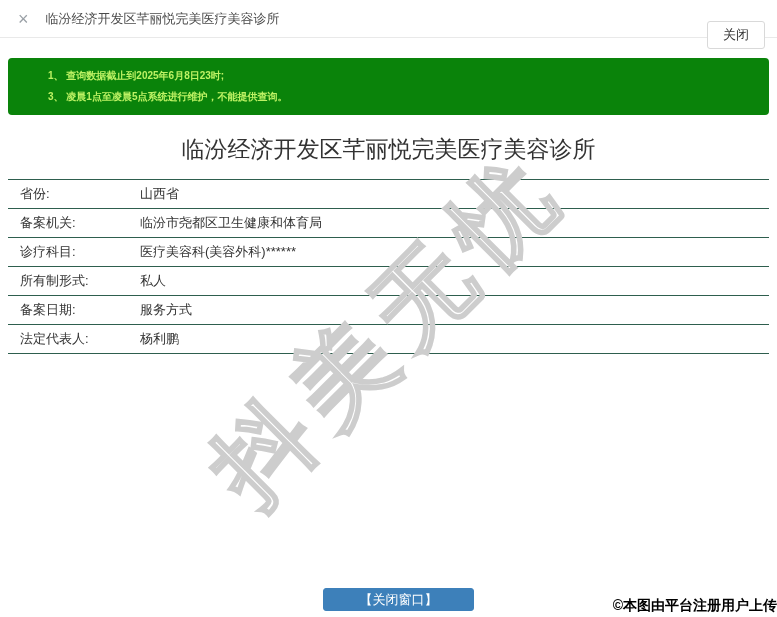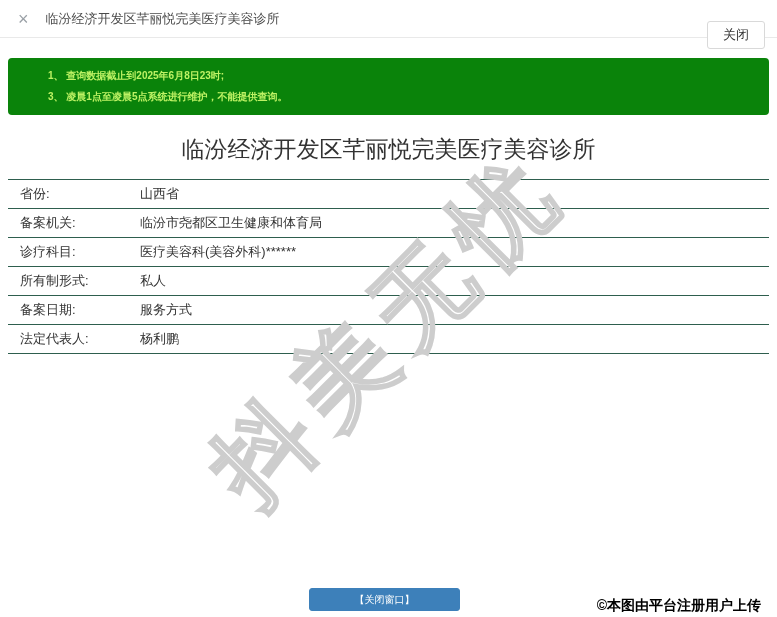--- a/index.html
+++ b/index.html
@@ -26,24 +26,24 @@
   .details td.lbl { width:132px; padding-left:12px; }
   .details td.val { padding-left:0; }
 
   
   .watermark { position:absolute; left:150px; top:265px; width:480px; text-align:center;
                transform:rotate(-45deg); font-size:96px; font-weight:bold; letter-spacing:16px;
                color:rgba(205,205,205,0.45); -webkit-text-fill-color:transparent;
                -webkit-text-stroke:2.5px #cdcdcd; pointer-events:none; z-index:5; white-space:nowrap; }
 
   
-  .close-window-btn { position:absolute; left:309px; top:588px; width:151px; height:23px;
+  .close-window-btn { position:absolute; left:323px; top:588px; width:151px; height:23px;
                       background:#3d80ba; color:#fff; border:1px solid #3d80ba; border-radius:3px;
-                      font-size:10px; cursor:pointer; font-family:inherit; }
-  .copyright { position:absolute; right:16px; bottom:2px; font-size:14px; font-weight:bold; color:#000;
+                      font-size:13px; cursor:pointer; font-family:inherit; }
+  .copyright { position:absolute; right:0; bottom:2px; font-size:14px; font-weight:bold; color:#000;
                text-shadow:-1px -1px 0 #fff, 1px -1px 0 #fff, -1px 1px 0 #fff, 1px 1px 0 #fff; z-index:6; }
 </style>
 </head>
 <body>
 
 <div class="topbar">
   <span class="close-x">×</span>
   <span class="topbar-title">临汾经济开发区芊丽悦完美医疗美容诊所</span>
   <button class="close-btn">关闭</button>
 </div>

